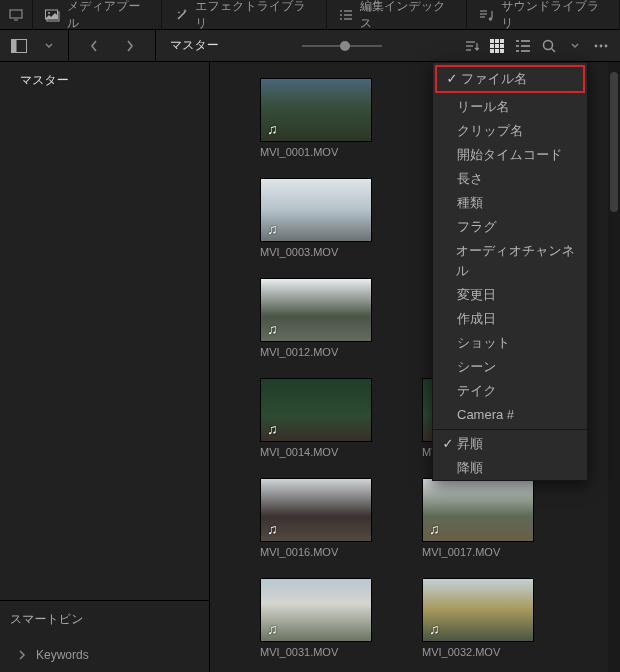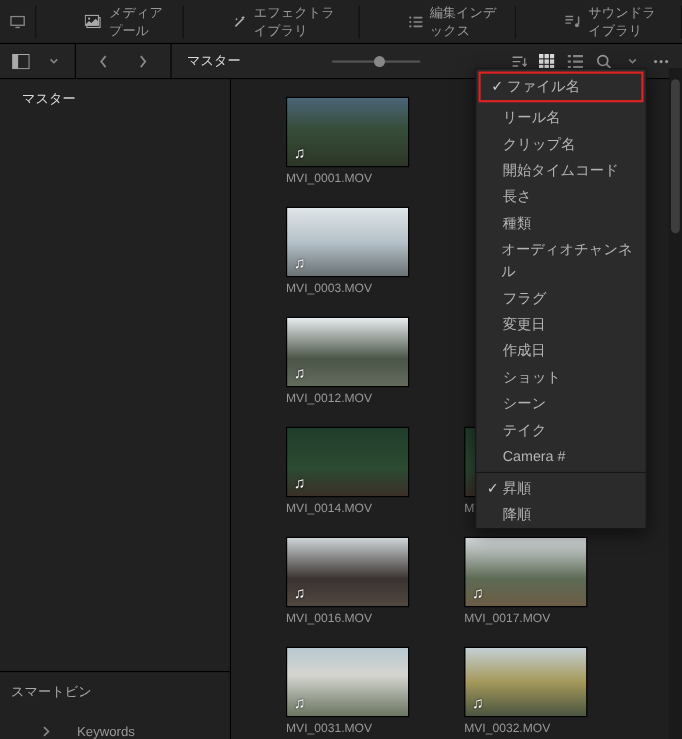--- a/index.html
+++ b/index.html
@@ -1,39 +1,39 @@
 <!DOCTYPE html>
 <html><head>
 <meta charset="utf-8">
 <style>
 * { margin: 0; padding: 0; box-sizing: border-box; }
 body { width: 620px; height: 672px; background: #1a1a1a; font-family: sans-serif; font-size: 12px; color: #b8b8b8; overflow: hidden; position: relative; }
 
-.top-tabs { height: 40px; display: flex; align-items: center; border-bottom: 1px solid #000; background: #212121; gap: 32px; }
+.top-tabs { height: 30px; display: flex; border-bottom: 1px solid #000; background: #212121; }
 .tab-btn { display: flex; align-items: center; gap: 6px; padding: 0 12px; height: 30px; cursor: pointer; border-right: 1px solid #111; color: #999; }
 .tab-btn .ic { width: 16px; height: 14px; display: inline-flex; align-items: center; justify-content: center; }
 .tab-btn.sm { padding: 0 8px; }
 
 .toolbar { height: 32px; display: flex; align-items: center; border-bottom: 1px solid #000; background: #242424; }
 .tb-left { display: flex; align-items: center; gap: 4px; padding: 0 6px; border-right: 1px solid #000; height: 100%; }
 .tb-nav { display: flex; align-items: center; gap: 10px; padding: 0 12px; height: 100%; border-right: 1px solid #000; }
 .tb-title { padding: 0 14px; color: #ddd; }
 .tb-spacer { flex: 1; display: flex; align-items: center; justify-content: center; }
 .slider-track { width: 80px; height: 2px; background: #555; position: relative; }
 .slider-knob { width: 10px; height: 10px; border-radius: 50%; background: #888; position: absolute; top: -4px; left: 38px; }
 .tb-right { display: flex; align-items: center; gap: 0; padding: 0 6px; }
 .tb-icon { width: 26px; height: 26px; display: flex; align-items: center; justify-content: center; cursor: pointer; color: #999; }
 .tb-icon.active { color: #ddd; }
 
 .main { display: flex; height: calc(672px - 62px); }
 .sidebar { width: 210px; background: #212121; border-right: 1px solid #000; display: flex; flex-direction: column; }
 .bin-item { padding: 10px 20px; color: #ddd; cursor: pointer; }
 .sb-spacer { flex: 1; }
 .smartbin-hdr { padding: 10px 10px; border-top: 1px solid #000; color: #aaa; }
-.keywords-row { padding: 10px 18px; display: flex; align-items: center; gap: 24px; cursor: pointer; color: #999; margin-left: 20px; }
+.keywords-row { padding: 10px 18px; display: flex; align-items: center; gap: 10px; cursor: pointer; color: #999; }
 
 .content { flex: 1; background: #1f1f1f; overflow-y: auto; position: relative; padding: 16px 0 0 50px; }
 .grid { display: flex; flex-wrap: wrap; gap: 20px 50px; }
 .clip { width: 112px; }
 .thumb { width: 112px; height: 64px; background: #333; position: relative; border: 1px solid #000; }
 .thumb.sky { background: linear-gradient(to bottom, #4a6578 0%, #364d3a 45%, #2d3626 100%); }
 .thumb.bldg { background: linear-gradient(to bottom, #dfe5e8 0%, #b5c2c9 50%, #6a7275 100%); }
 .thumb.tree { background: linear-gradient(to bottom, #e8ecef 0%, #4a5547 60%, #636b5d 100%); }
 .thumb.grn { background: linear-gradient(to bottom, #1f3d2a 0%, #2d4a32 60%, #3a2f28 100%); }
 .thumb.pp { background: linear-gradient(to bottom, #cfd5d8 0%, #3a3230 60%, #514840 100%); }
@@ -305,25 +305,25 @@
       <div class="sortmenu-item">
         <span class="chk"></span>
         <span>長さ</span>
       </div>
       <div class="sortmenu-item">
         <span class="chk"></span>
         <span>種類</span>
       </div>
       <div class="sortmenu-item">
         <span class="chk"></span>
+        <span>フラグ</span>
+      </div>
+      <div class="sortmenu-item">
+        <span class="chk"></span>
         <span>オーディオチャンネル</span>
-      </div>
-      <div class="sortmenu-item">
-        <span class="chk"></span>
-        <span>フラグ</span>
       </div>
       <div class="sortmenu-item">
         <span class="chk"></span>
         <span>変更日</span>
       </div>
       <div class="sortmenu-item">
         <span class="chk"></span>
         <span>作成日</span>
       </div>
       <div class="sortmenu-item">

